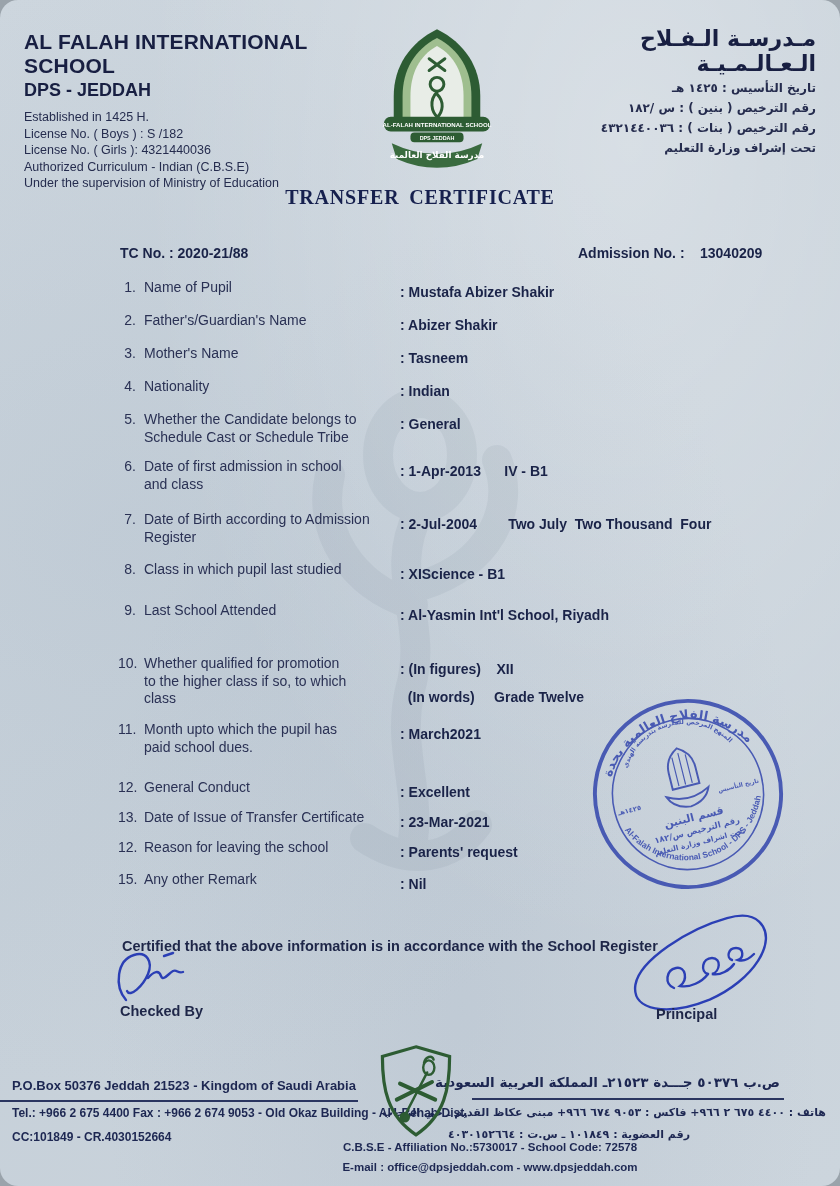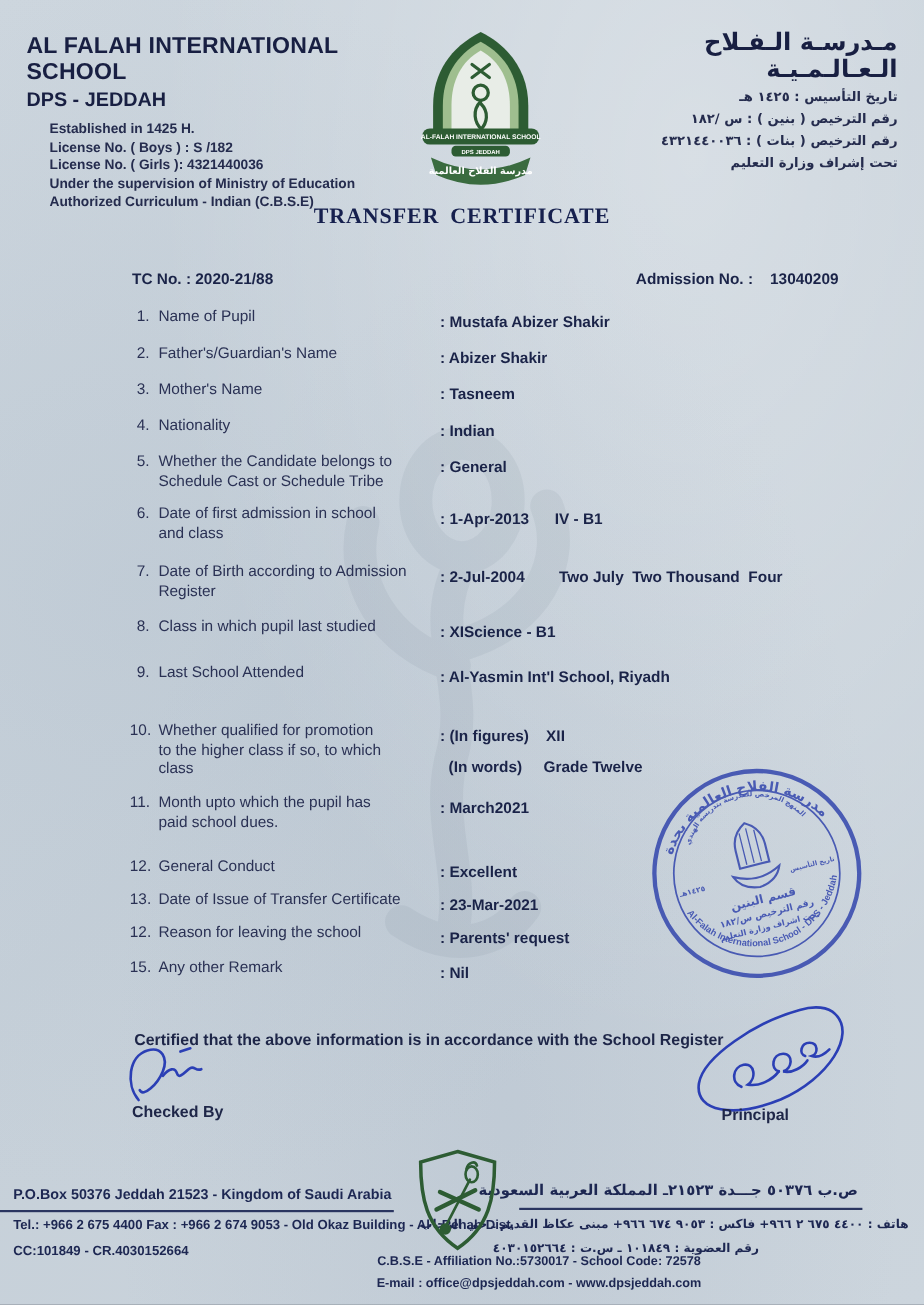--- a/index.html
+++ b/index.html
@@ -3,28 +3,28 @@
 <meta charset="utf-8">
 <style>
   html,body{margin:0;padding:0;background:#9aa3ab;}
   .page{
     position:relative;width:840px;height:1186px;overflow:hidden;
     background:
       radial-gradient(ellipse at 75% 12%, rgba(255,255,255,0.30), transparent 55%),
       radial-gradient(ellipse at 15% 45%, rgba(170,185,200,0.25), transparent 60%),
       radial-gradient(ellipse at 55% 85%, rgba(150,165,185,0.18), transparent 55%),
       linear-gradient(135deg,#cdd6de 0%,#c6d0d9 45%,#ccd5dd 100%);
-    font-family:"Liberation Sans",sans-serif;color:#1d2550;
+    font-family:"Liberation Sans",sans-serif;color:#1d2550;border-radius:18px;
   }
   .abs{position:absolute;}
   
   .hdr-left{left:24px;top:30px;width:345px;}
   .hdr-name{font-size:21px;font-weight:bold;color:#181f42;letter-spacing:.2px;margin:0;}
   .hdr-sub{font-size:18px;font-weight:bold;color:#181f42;margin:2px 0 8px 0;}
-  .hdr-small{font-size:12.5px;font-weight:700;color:#252c4e;line-height:16.5px;margin-left:21px;}
+  .hdr-small{font-size:12.5px;font-weight:400;color:#252c4e;line-height:16.5px;}
   .hdr-right{right:24px;top:26px;width:300px;text-align:right;direction:rtl;font-family:"DejaVu Sans",sans-serif;}
   .ar-name{font-size:22px;font-weight:bold;color:#181f42;margin:0 0 2px 0;}
   .ar-sub{font-size:15px;font-weight:bold;color:#181f42;margin:0 0 8px 0;}
   .ar-small{font-size:12px;font-weight:bold;color:#252c4e;line-height:20px;}
   .ar-tiny{font-size:10.5px;font-weight:bold;color:#252c4e;line-height:18px;}
   
   .doc-title{left:0;top:186px;width:840px;text-align:center;font-family:"Liberation Serif",serif;
     font-weight:bold;font-size:20px;letter-spacing:.8px;word-spacing:4px;color:#16204e;}
   .meta-tc{left:120px;top:245px;font-size:14px;font-weight:bold;color:#1a2348;}
   .meta-adm-label{left:578px;top:245px;font-size:14px;font-weight:bold;color:#1a2348;}
@@ -78,22 +78,22 @@
       <path d="M140 478 C185 508 228 498 252 465"></path>
     </g>
   </svg>
 
   <div class="abs hdr-left">
     <div class="hdr-name">AL FALAH INTERNATIONAL SCHOOL</div>
     <div class="hdr-sub">DPS - JEDDAH</div>
     <div class="hdr-small">Established in  1425 H.</div>
     <div class="hdr-small">License No. ( Boys ) : S /182</div>
     <div class="hdr-small">License No. ( Girls ): 4321440036</div>
+    <div class="hdr-small">Authorized Curriculum - Indian  (C.B.S.E)</div>
     <div class="hdr-small">Under the supervision of Ministry of Education</div>
-    <div class="hdr-small">Authorized Curriculum - Indian  (C.B.S.E)</div>
   </div>
 
   <svg class="abs" style="left:378px;top:24px;width:118px;height:152px;" viewBox="0 0 120 152">
     <path d="M60 4 C32 18 16 42 16 72 L16 96 L104 96 L104 72 C104 42 88 18 60 4 Z" fill="#2d5c33"></path>
     <path d="M60 13 C37 25 25 46 25 72 L25 96 L95 96 L95 72 C95 46 83 25 60 13 Z" fill="#9fbe8f"></path>
     <path d="M60 21 C42 31 33 49 33 72 L33 96 L87 96 L87 72 C87 49 78 31 60 21 Z" fill="#e8ede7"></path>
     <g stroke="#2d5c33" stroke-width="3" fill="none" stroke-linecap="round">
       <path d="M52 34 L68 46 M68 34 L52 46"></path>
       <circle cx="60" cy="60" r="7"></circle>
       <path d="M60 68 C52 76 54 88 61 94"></path>

